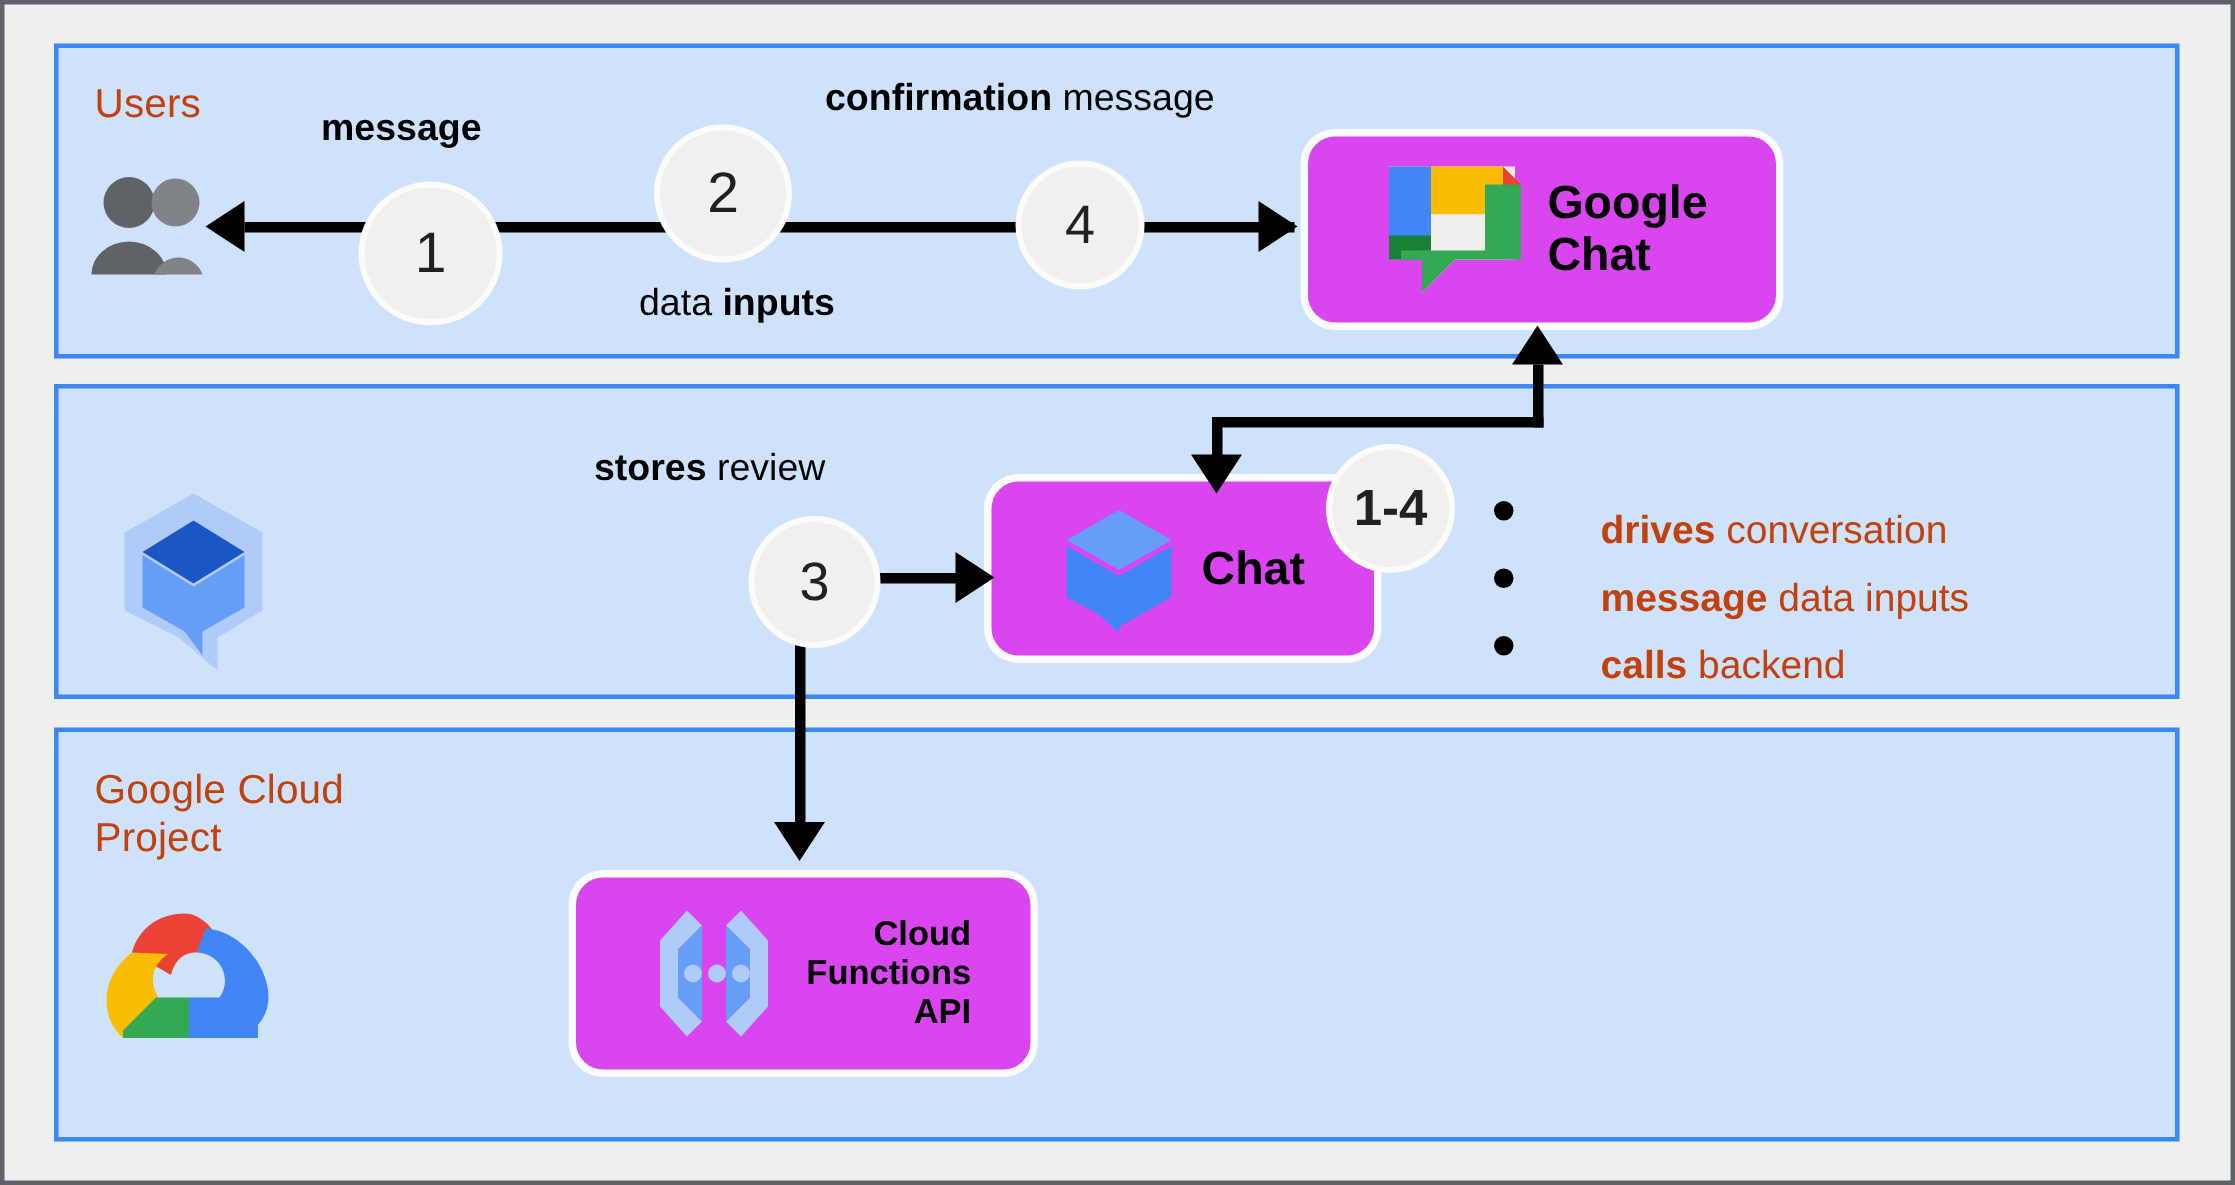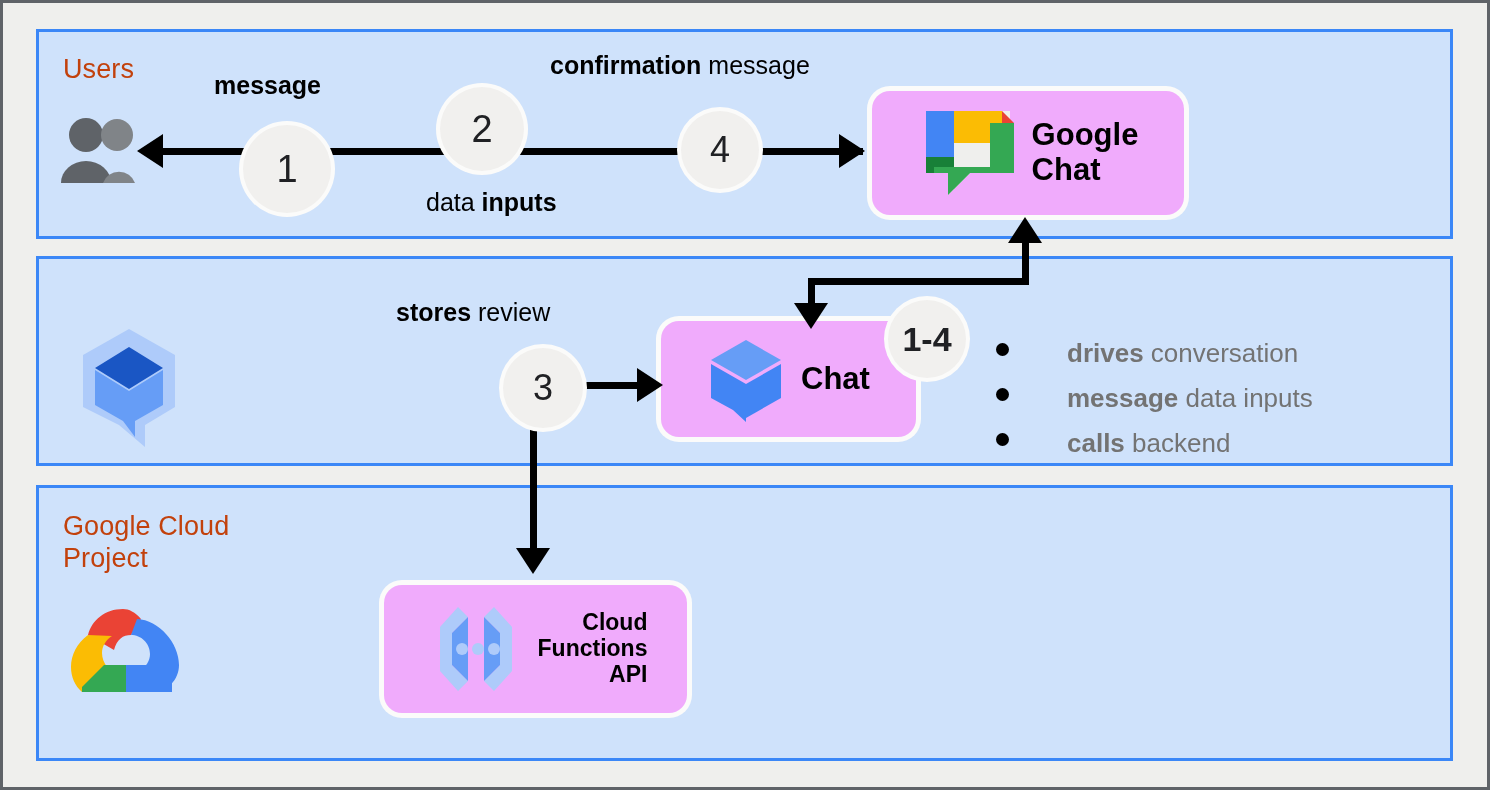--- a/index.html
+++ b/index.html
@@ -27,21 +27,21 @@
     font-size:27px;
     color:#c2410c;
     line-height:1.18;
     white-space:pre-line;
     letter-spacing:.1px;
   }
   
   .card{
     position:absolute;
     box-sizing:border-box;
-    background:#f0abfc;
+    background:#d946ef;
     border-radius:18px;
     display:flex;
     align-items:center;
     justify-content:center;
     box-shadow:0 0 0 5px #fbfbfa;
   }
   .card-label{
     font-weight:bold;
     color:#000;
     line-height:1.12;
@@ -65,21 +65,21 @@
   .arrowhead{position:absolute;width:0;height:0;z-index:3;}
   .ah-left{border-top:17px solid transparent;border-bottom:17px solid transparent;border-right:26px solid #000;}
   .ah-right{border-top:17px solid transparent;border-bottom:17px solid transparent;border-left:26px solid #000;}
   .ah-down{border-left:17px solid transparent;border-right:17px solid transparent;border-top:26px solid #000;}
   .ah-up{border-left:17px solid transparent;border-right:17px solid transparent;border-bottom:26px solid #000;}
   
   .edge-label{position:absolute;font-size:25px;color:#000;white-space:nowrap;}
   .edge-label b{font-weight:bold;}
   
   .bullets{position:absolute;}
-  .bullet-row{display:flex;align-items:center;font-size:26px;color:#737373;margin-bottom:14px;}
+  .bullet-row{display:flex;align-items:flex-start;font-size:26px;color:#c2410c;margin-bottom:14px;}
   .bullet-dot{width:13px;height:13px;border-radius:50%;background:#000;margin-right:58px;flex:none;position:relative;top:-4px;}
   .bullet-text b{font-weight:bold;}
   
   .icon{position:absolute;}
 </style>
 </head>
 <body>
 
 <div id="canvas">
 

